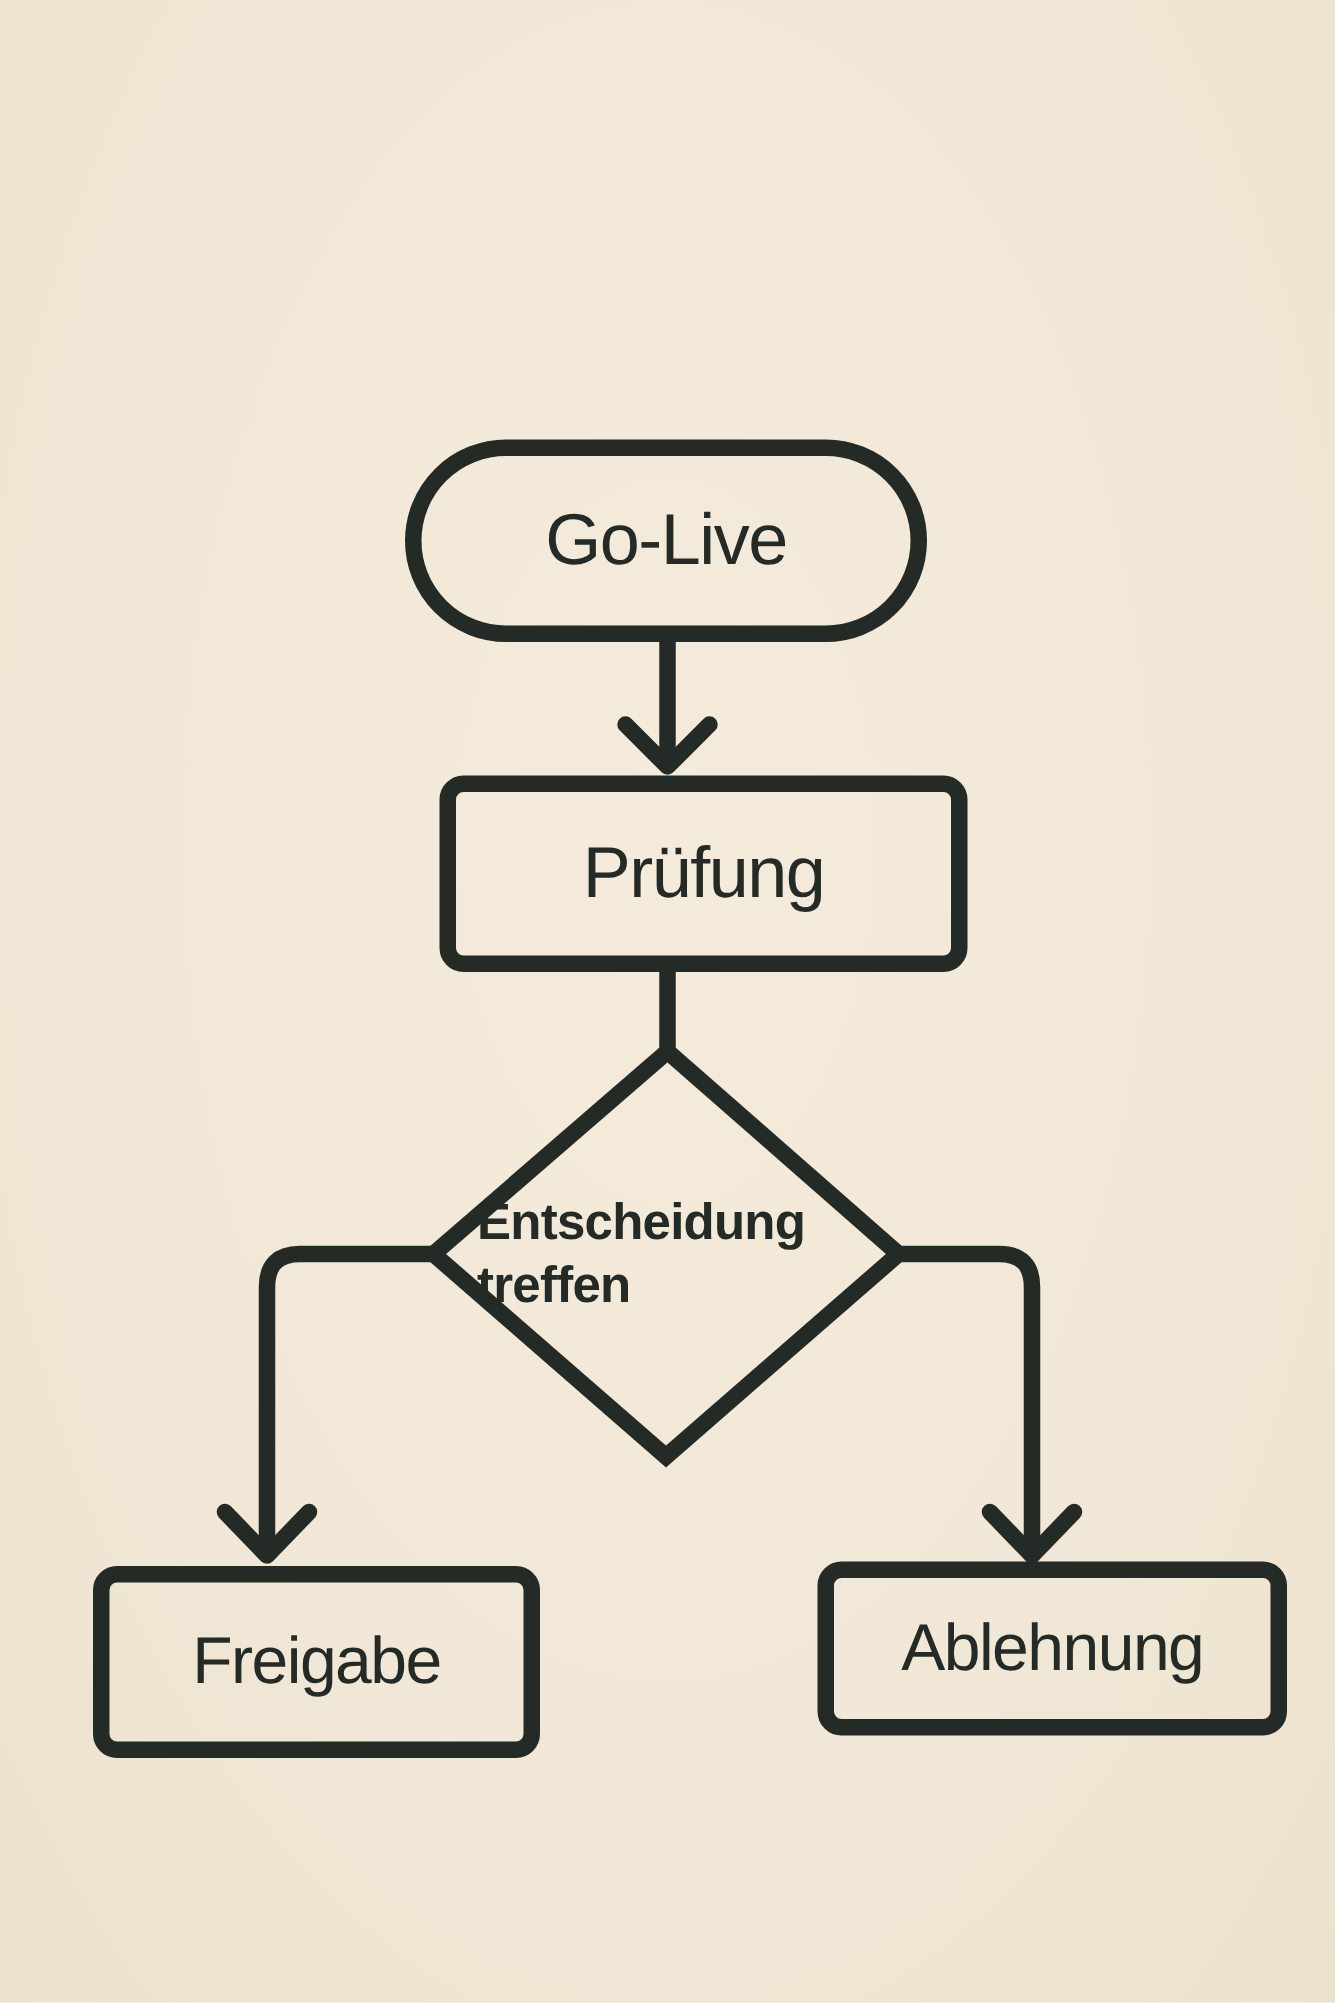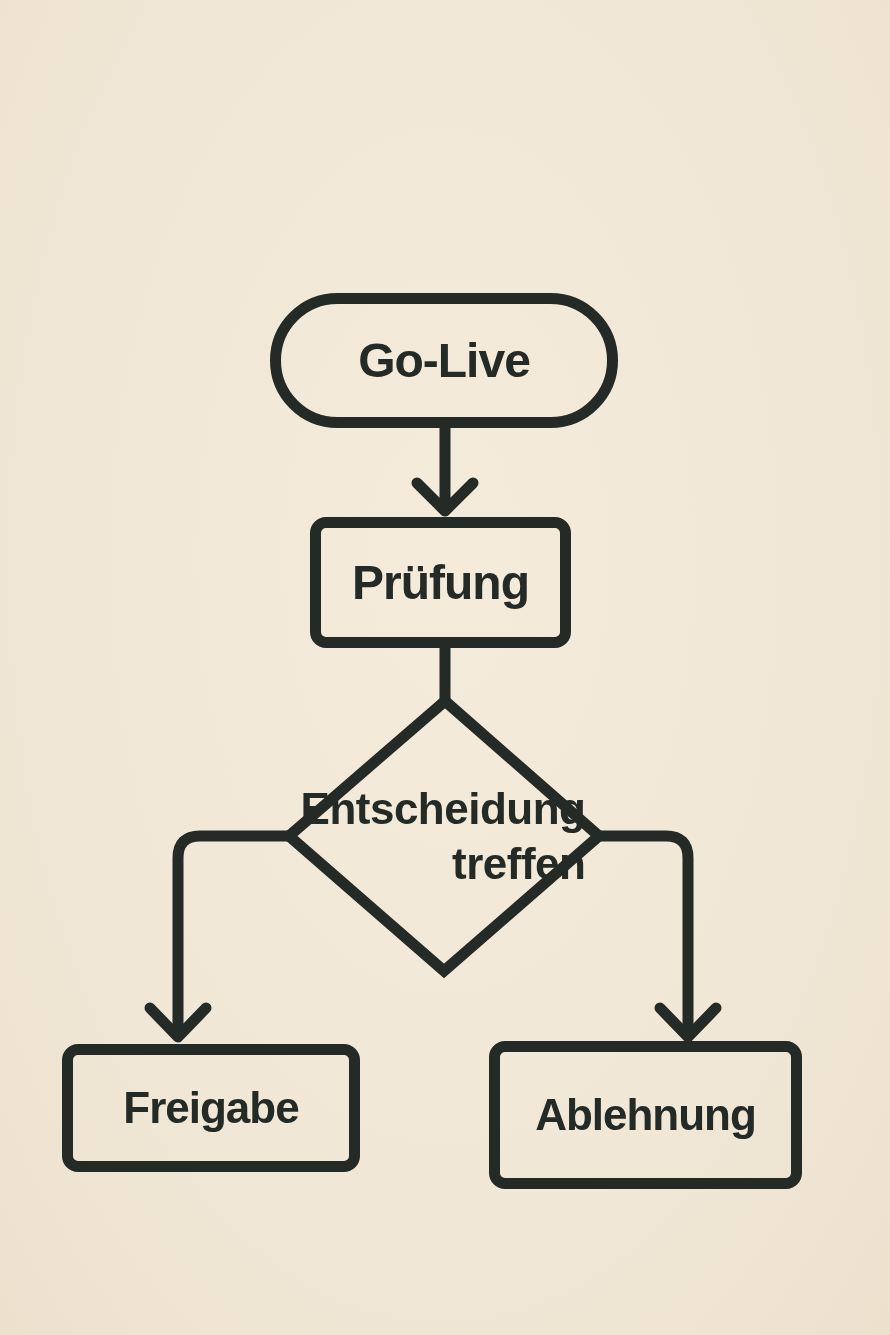--- a/index.html
+++ b/index.html
@@ -50,61 +50,60 @@
     stroke-linecap: round;
     stroke-linejoin: round;
   }
   .node {
     position: absolute;
     border: 11px solid var(--ink);
     background: transparent;
     display: flex;
     align-items: center;
     justify-content: center;
-    font-weight: 700;
+    font-weight: 400;
     color: var(--ink);
     letter-spacing: -1px;
     text-align: right;
   }
   .node-stadium {
     left: 270px; top: 293px;
     width: 348px; height: 135px;
     border-radius: 70px;
     font-size: 48px;
   }
   .node-pruefung {
     left: 293px; top: 517px;
-    width: 261px; height: 131px;
+    width: 352px; height: 131px;
     border-radius: 16px;
     font-size: 48px;
-    margin-left: 17px;
   }
   .diamond-label {
     position: absolute;
     left: 318px; top: 788px;
     width: 250px; height: 96px;
     display: flex;
     align-items: center;
     justify-content: center;
-    text-align: right;
-    font-size: 44px;
+    text-align: left;
+    font-size: 34px;
     font-weight: 700;
     line-height: 1.25;
     letter-spacing: -0.5px;
     color: var(--ink);
   }
   .node-freigabe {
     left: 62px; top: 1044px;
     width: 298px; height: 128px;
     border-radius: 16px;
     font-size: 44px;
   }
   .node-ablehnung {
-    left: 489px; top: 1041px;
-    width: 313px; height: 148px;
+    left: 545px; top: 1041px;
+    width: 313px; height: 116px;
     border-radius: 16px;
     font-size: 44px;
   }
 </style>
 </head>
 <body>
 
 <div class="canvas">
 
 

